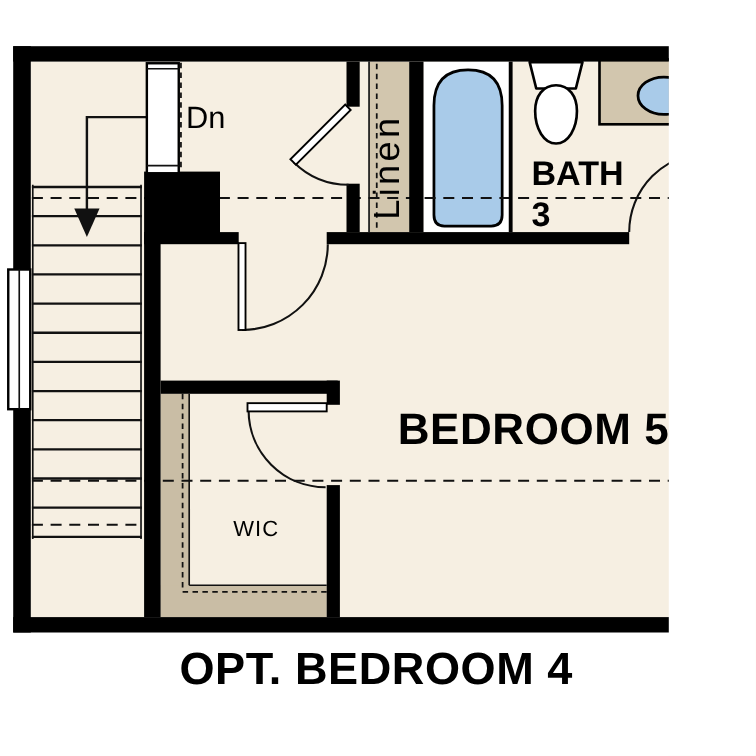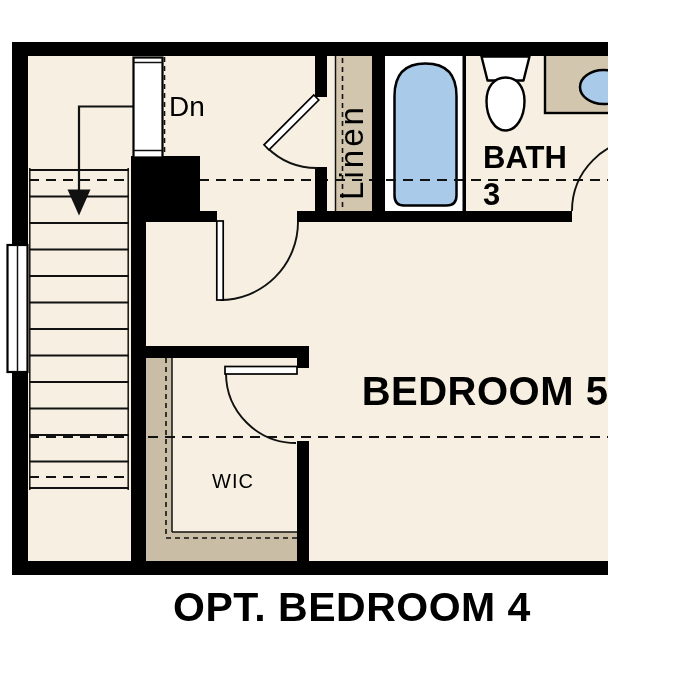--- a/index.html
+++ b/index.html
@@ -29,21 +29,21 @@
   .arrow-line{stroke:var(--line);stroke-width:2.2;fill:none;}
   .arrow-head{fill:var(--line);}
   .label{position:absolute;white-space:nowrap;line-height:1.1;}
   .centered{transform:translate(-50%,-50%);}
   .lbl-dn{left:169px;top:92px;font-size:28px;}
   .lbl-linen{left:352px;top:152px;font-size:33px;letter-spacing:3px;
              transform:translate(-50%,-50%) rotate(-90deg);}
   .lbl-bath{left:525px;top:177px;font-size:31px;font-weight:bold;line-height:1.18;}
   .lbl-bedroom{left:485px;top:391px;font-size:40px;font-weight:bold;letter-spacing:0.5px;}
   .lbl-wic{left:233px;top:481px;font-size:20px;letter-spacing:1px;}
-  .lbl-title{left:352px;top:608px;font-size:41px;font-weight:bold;letter-spacing:0.5px;}
+  .lbl-title{left:342px;top:608px;font-size:41px;font-weight:bold;letter-spacing:0.5px;}
 </style>
 </head>
 <body>
 
 <div class="stage">
   <svg width="687" height="687" viewBox="0 0 687 687">
 
     <rect class="floor" x="28" y="56" width="632" height="505"></rect>
 
     <rect class="white-fill" x="385" y="56" width="78" height="155"></rect>

